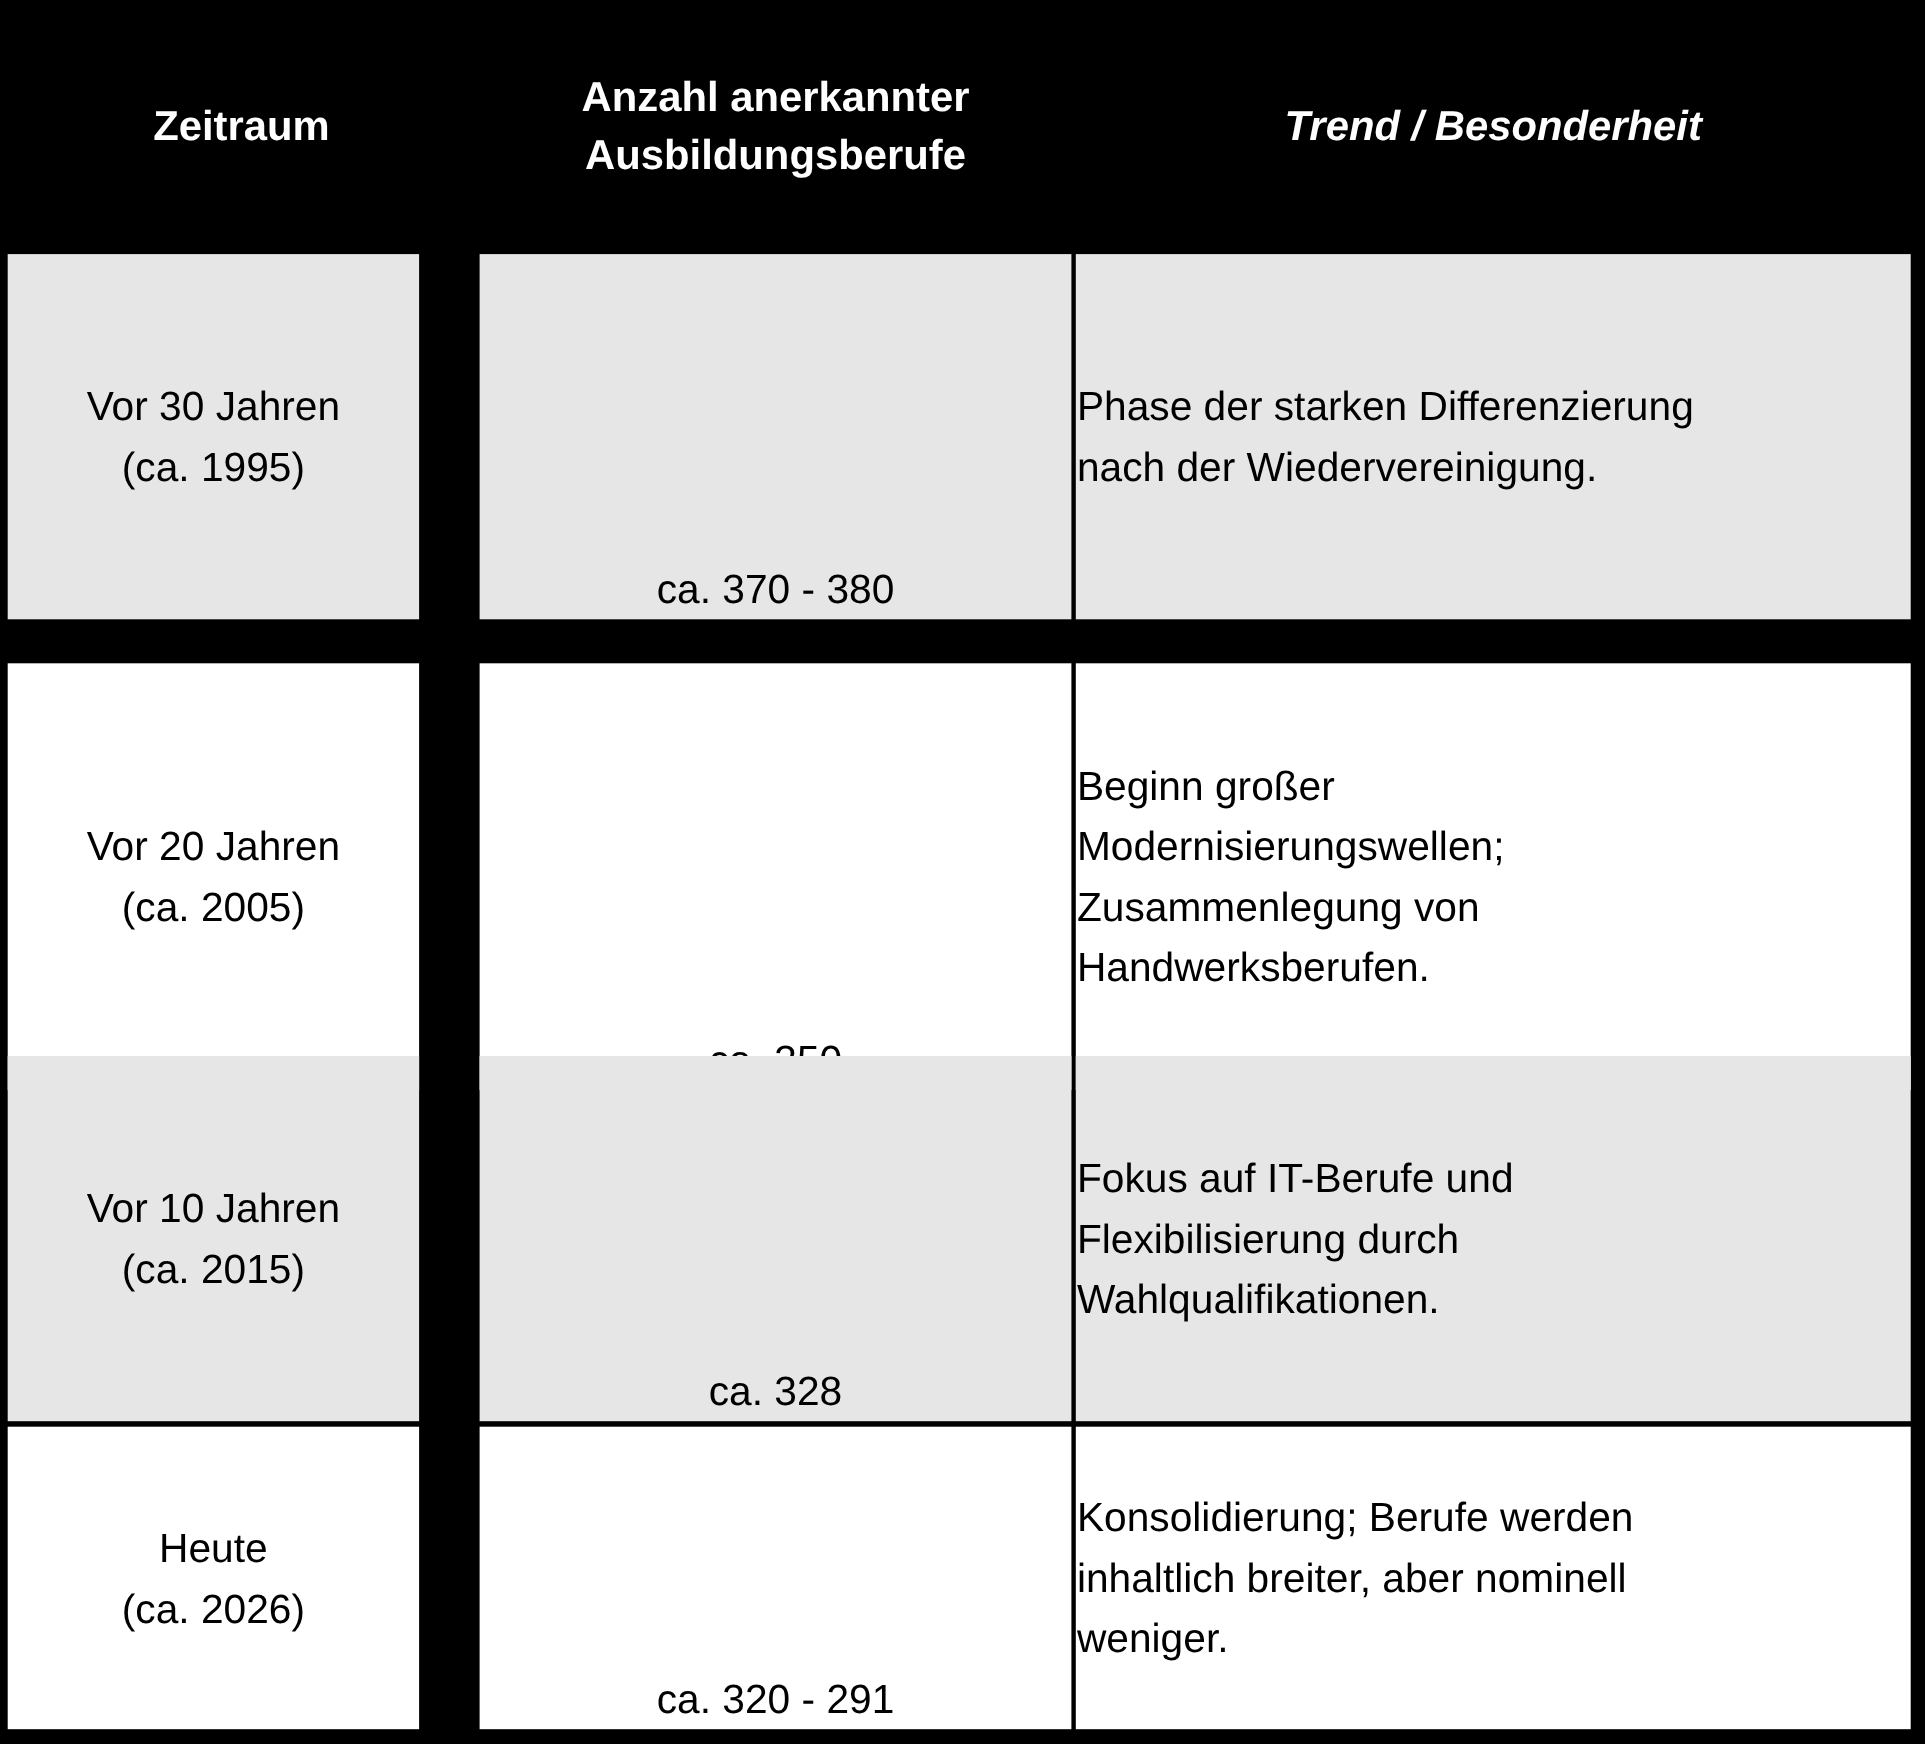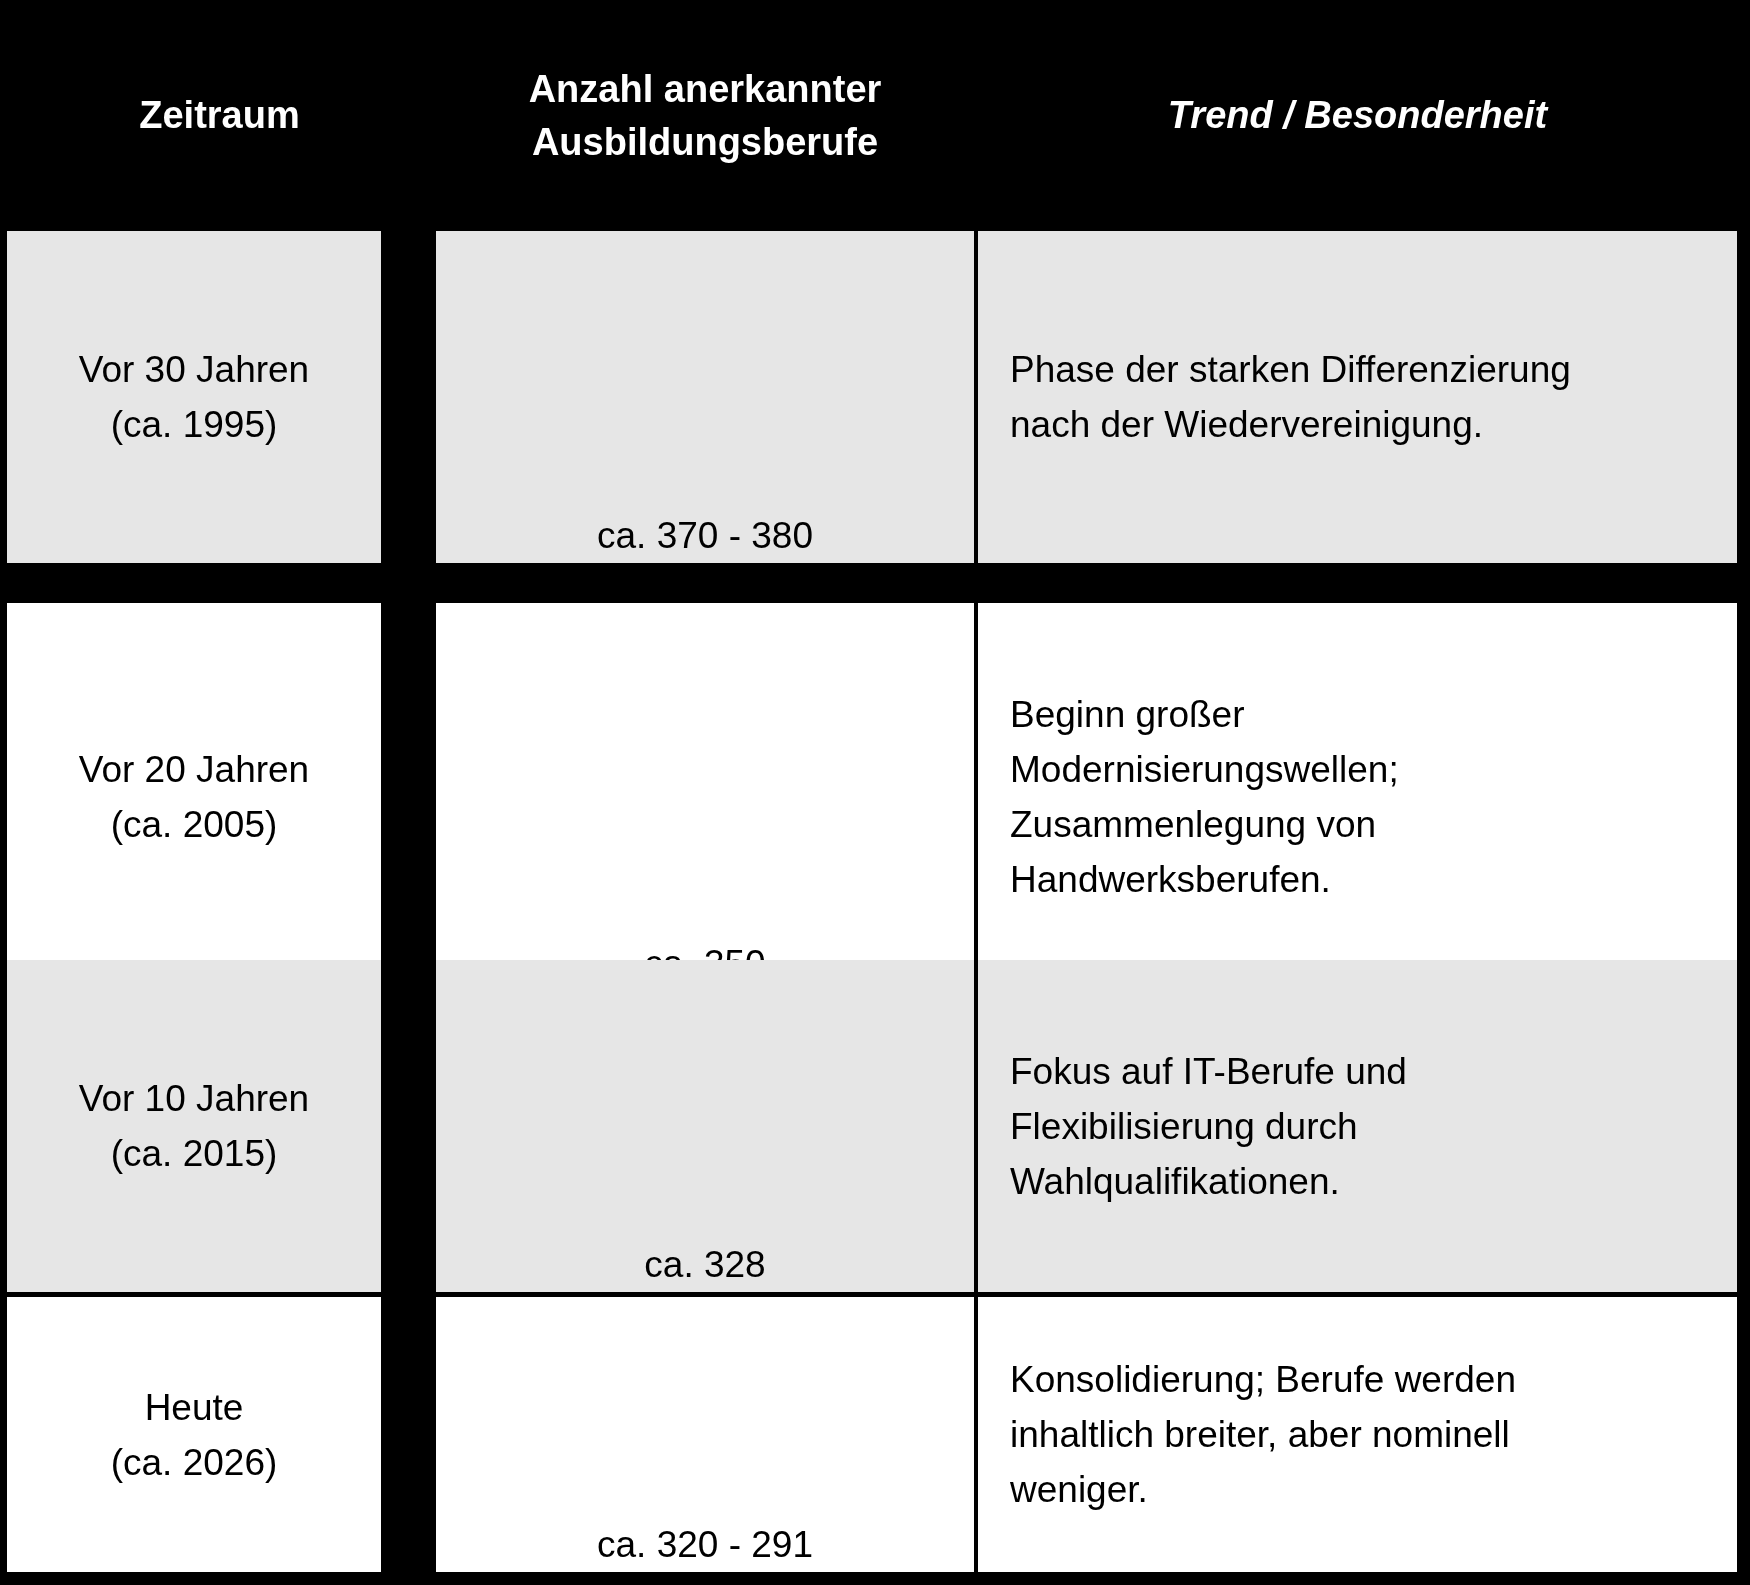--- a/index.html
+++ b/index.html
@@ -54,21 +54,21 @@
       position: absolute;
       box-sizing: border-box;
       display: flex;
       align-items: center;
       color: #000000;
       font-size: 37px;
       line-height: 55px;
     }
     .cell.c1 { left: 7px; width: 374px; justify-content: center; text-align: center; }
     .cell.c2 { left: 436px; width: 538px; justify-content: center; text-align: center; align-items: flex-end; }
-    .cell.c3 { left: 978px; width: 759px; justify-content: flex-start; text-align: left; padding-left: 32px; padding-right: 20px; }
+    .cell.c3 { left: 978px; width: 759px; justify-content: flex-start; text-align: left; padding-left: 1px; padding-right: 20px; }
 
     .row-gray { background: #e6e6e6; }
     .row-white { background: #ffffff; }
 
     .r1 { top: 231px; height: 332px; }
     .r2 { top: 567px; height: 388px; margin-top: 36px; }
     .r3 { top: 960px; height: 332px; }
     .r4 { top: 1297px; height: 275px; }
 
     .lines { display: block; }

